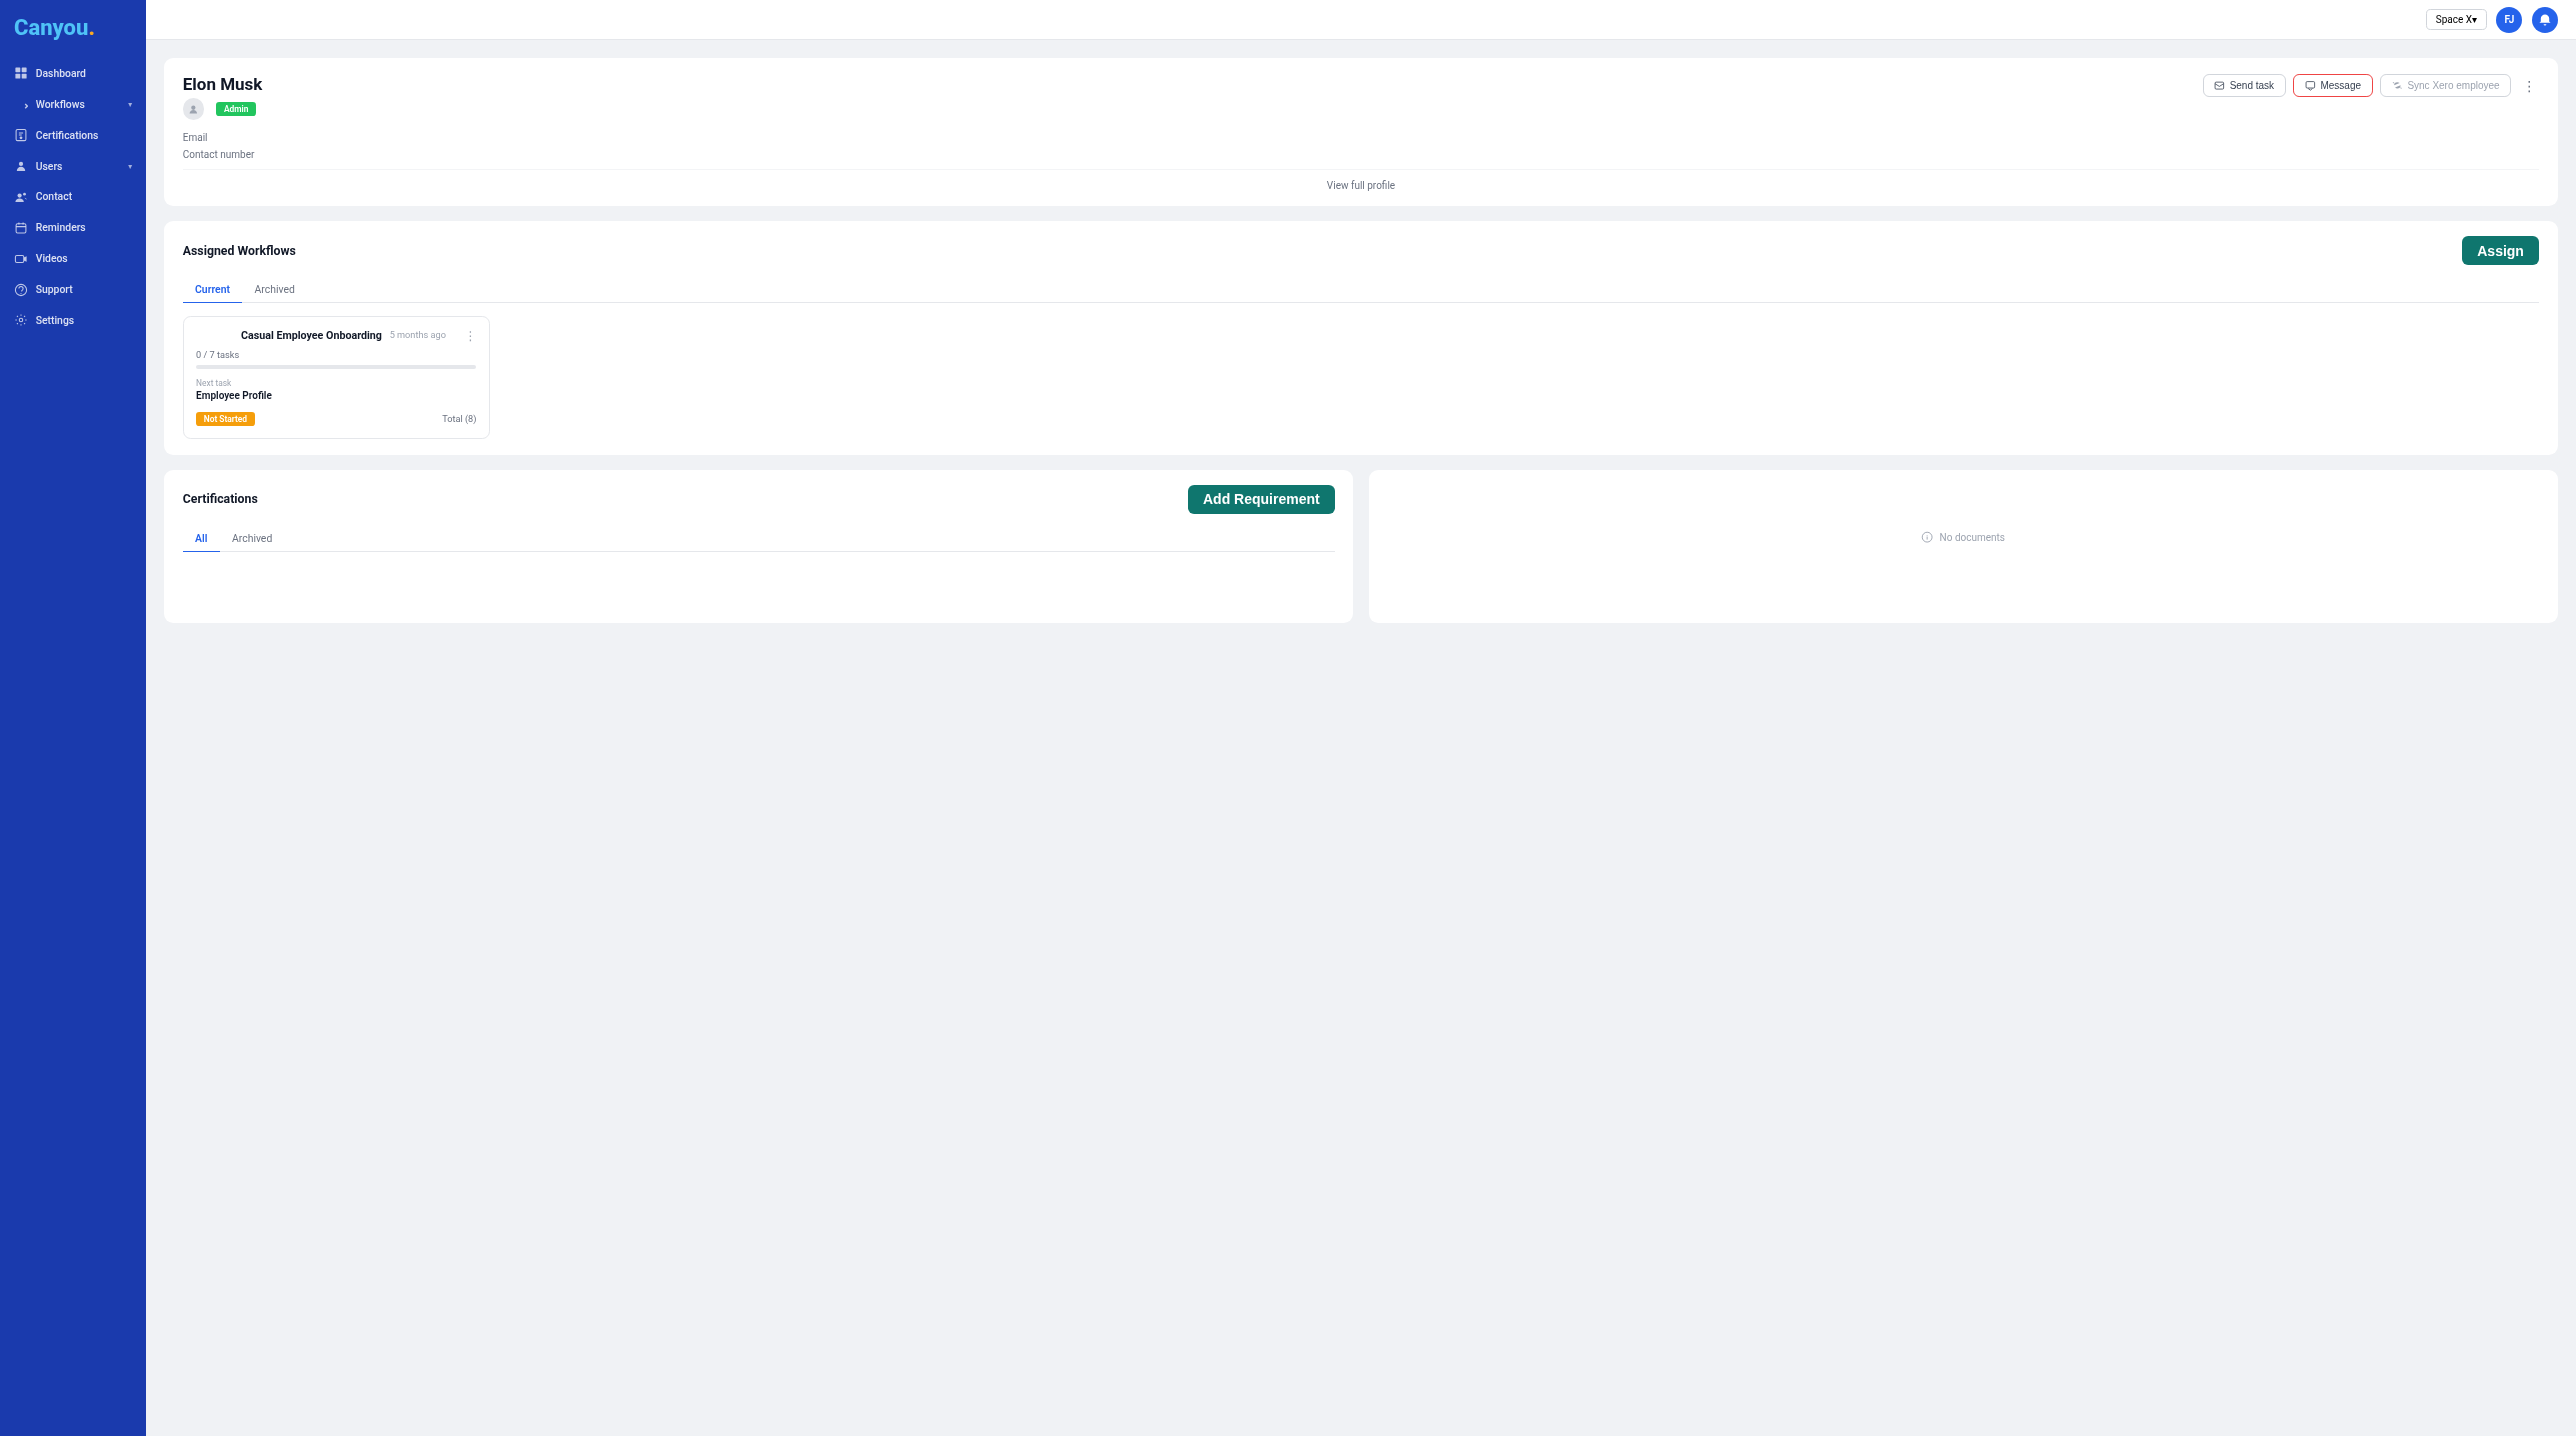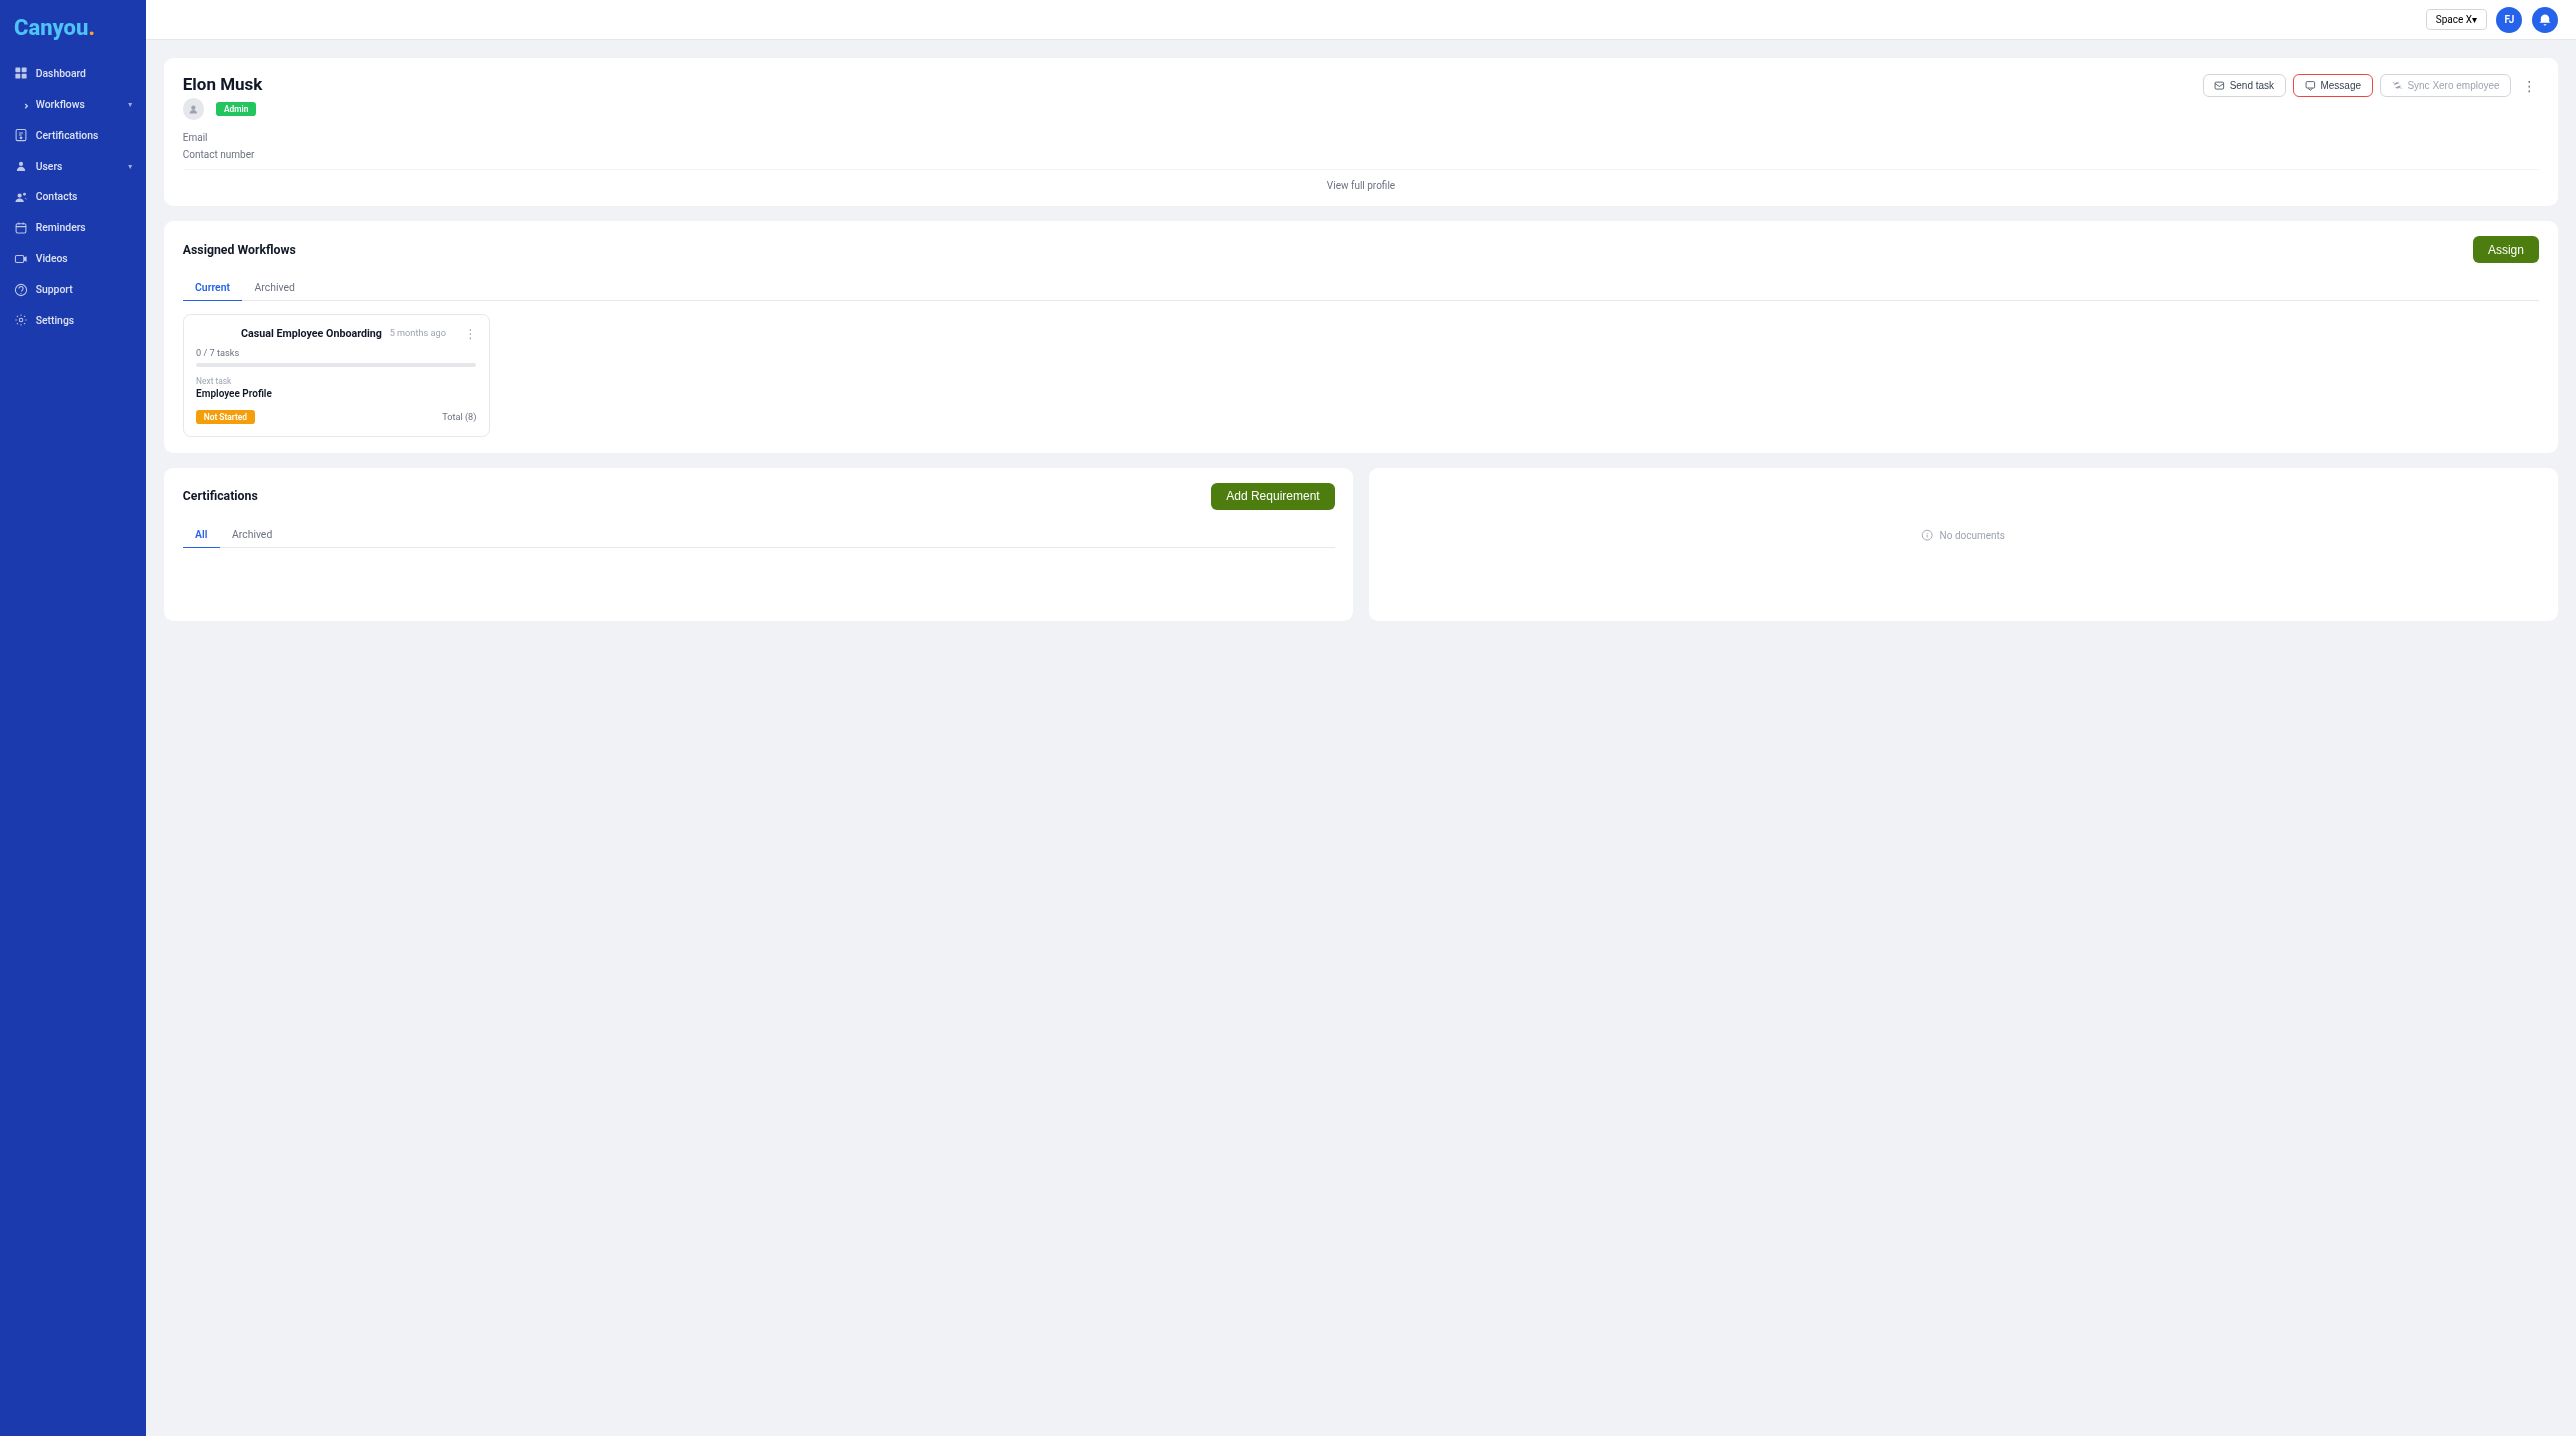--- a/index.html
+++ b/index.html
@@ -228,27 +228,27 @@
       align-items: center;
       justify-content: space-between;
       margin-bottom: 12.3px;
     }
     .section-title {
       font-size: 12.3px;
       font-weight: 700;
       color: #111827;
     }
     .btn-blue {
-      background: #4d7c0f;
+      background: #0f766e;
       color: white;
       border: none;
       border-radius: 6.1px;
       padding: 6.1px 15.3px;
-      font-size: 12px;
-      font-weight: 400;
+      font-size: 14px;
+      font-weight: 700;
       cursor: pointer;
     }
     .tabs {
       display: flex;
       gap: 0;
       border-bottom: 0.8px solid #e5e7eb;
       margin-bottom: 12.3px;
     }
     .tab {
       padding: 6.1px 12.3px;
@@ -403,21 +403,21 @@
       <span class="arrow">▾</span>
     </div>
 
     <div class="sidebar-item">
       <svg class="icon" viewBox="0 0 20 20" fill="currentColor">
           <circle cx="8" cy="8" r="3"></circle>
           <path d="M2 17c0-3 2.7-5 6-5s6 2 6 5"></path>
           <circle cx="15" cy="6" r="2"></circle>
           <path d="M15 11c1.7 0 3 1.2 3 3"></path>
         </svg>
-      <span>Contacts</span>
+      <span>Contact</span>
     </div>
 
     <div class="sidebar-item">
       <svg class="icon" viewBox="0 0 20 20" fill="currentColor">
           <rect x="3" y="4" width="14" height="13" rx="2" fill="none" stroke="currentColor" stroke-width="1.5"></rect>
           <path d="M7 2v3M13 2v3M3 8h14" stroke="currentColor" stroke-width="1.5"></path>
         </svg>
       <span>Reminders</span>
     </div>
 

